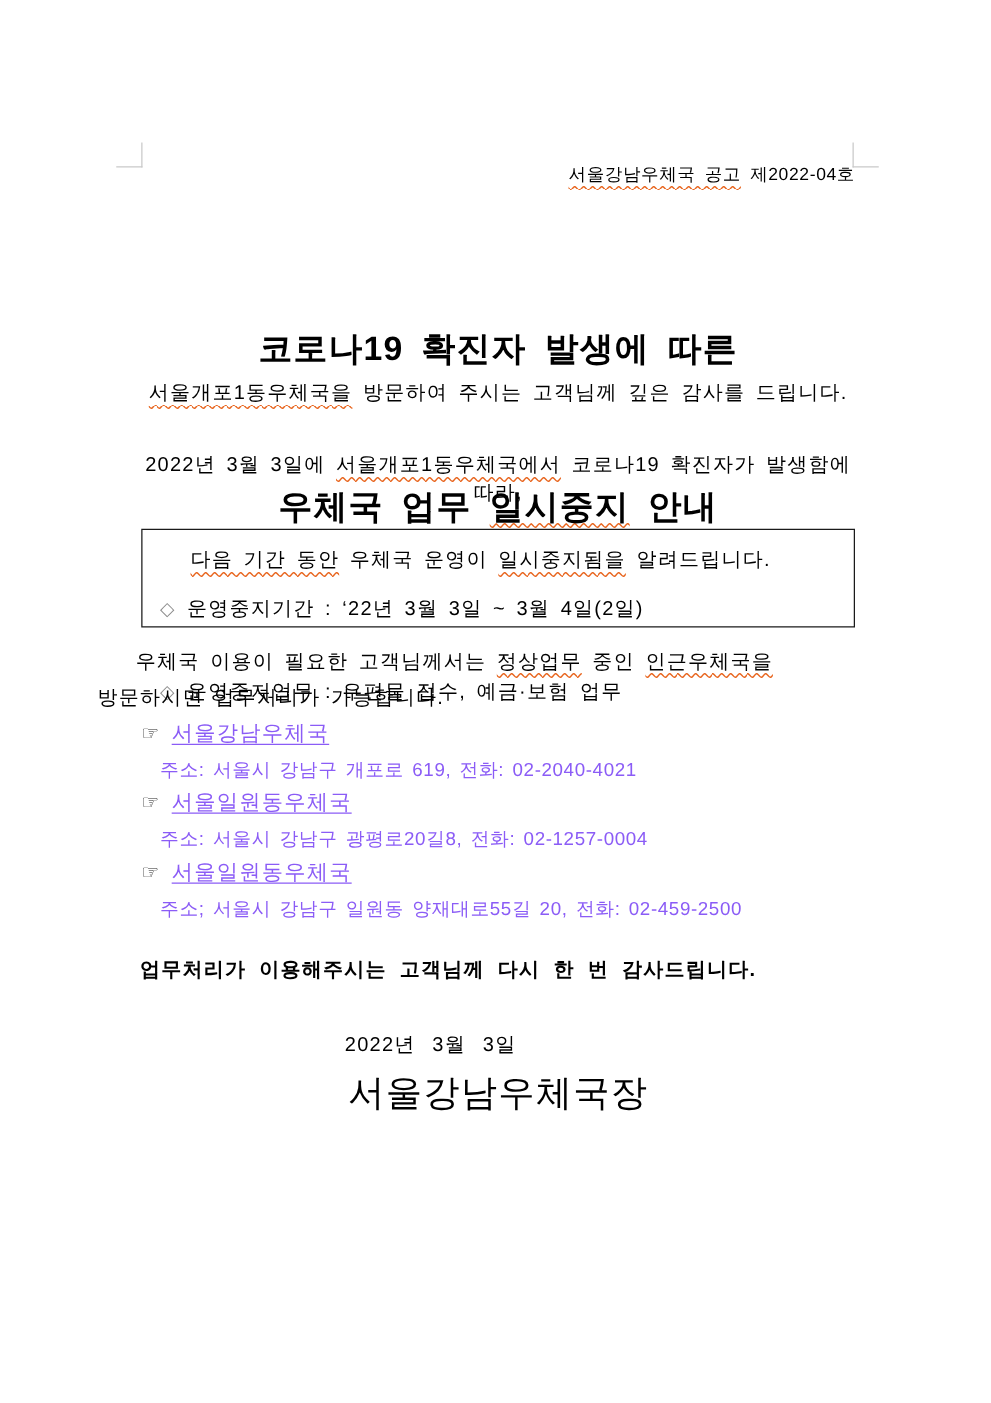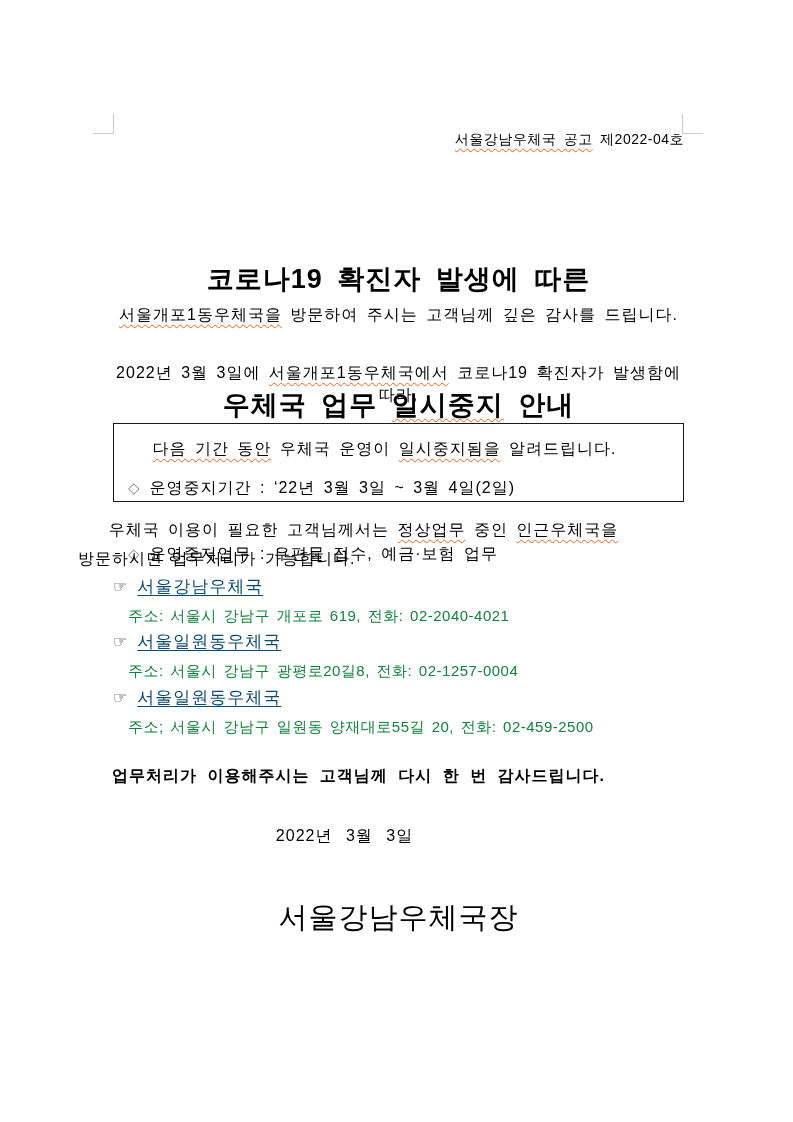--- a/index.html
+++ b/index.html
@@ -38,27 +38,27 @@
   .diamond{color:#8c8c8c;margin-right:9px;font-size:15px;}
   .para3-l1{left:78px;top:519px;width:571px;text-align:center;}
   .para3-l2{left:78px;top:548px;width:571px;text-align:left;}
 
   .office{position:absolute;left:113px;width:571px;}
   .office-1{top:575px;}
   .office-2{top:630px;}
   .office-3{top:686px;}
   .office-head{display:flex;align-items:baseline;font-size:17px;letter-spacing:1px;white-space:pre-wrap;}
   .pointer{font-size:16px;color:#222;margin-right:9px;}
-  .office-name{color:#0c4a6e;text-decoration:underline;text-underline-offset:3px;cursor:pointer;}
-  .office-addr{margin-top:9px;padding-left:15px;font-size:15px;letter-spacing:0.5px;word-spacing:2px;color:#15803d;white-space:pre-wrap;}
+  .office-name{color:#8b5cf6;text-decoration:underline;text-underline-offset:3px;cursor:pointer;}
+  .office-addr{margin-top:9px;padding-left:15px;font-size:15px;letter-spacing:0.5px;word-spacing:2px;color:#8b5cf6;white-space:pre-wrap;}
 
   .closing{left:73px;top:766px;width:571px;text-align:center;font-size:16px;font-weight:bold;letter-spacing:1px;word-spacing:5px;}
   .date{left:59px;top:826px;width:571px;text-align:center;font-size:16px;letter-spacing:1px;word-spacing:8px;}
   .signature{
-    left:113px;top:898px;width:571px;text-align:center;
+    left:113px;top:855px;width:571px;text-align:center;
     font-family:"Liberation Serif","DejaVu Serif",serif;
     font-size:29px;letter-spacing:1px;word-spacing:4px;
   }
 </style>
 </head>
 <body>
 
 <div class="page">
 
   <div class="corner corner-left"></div>

